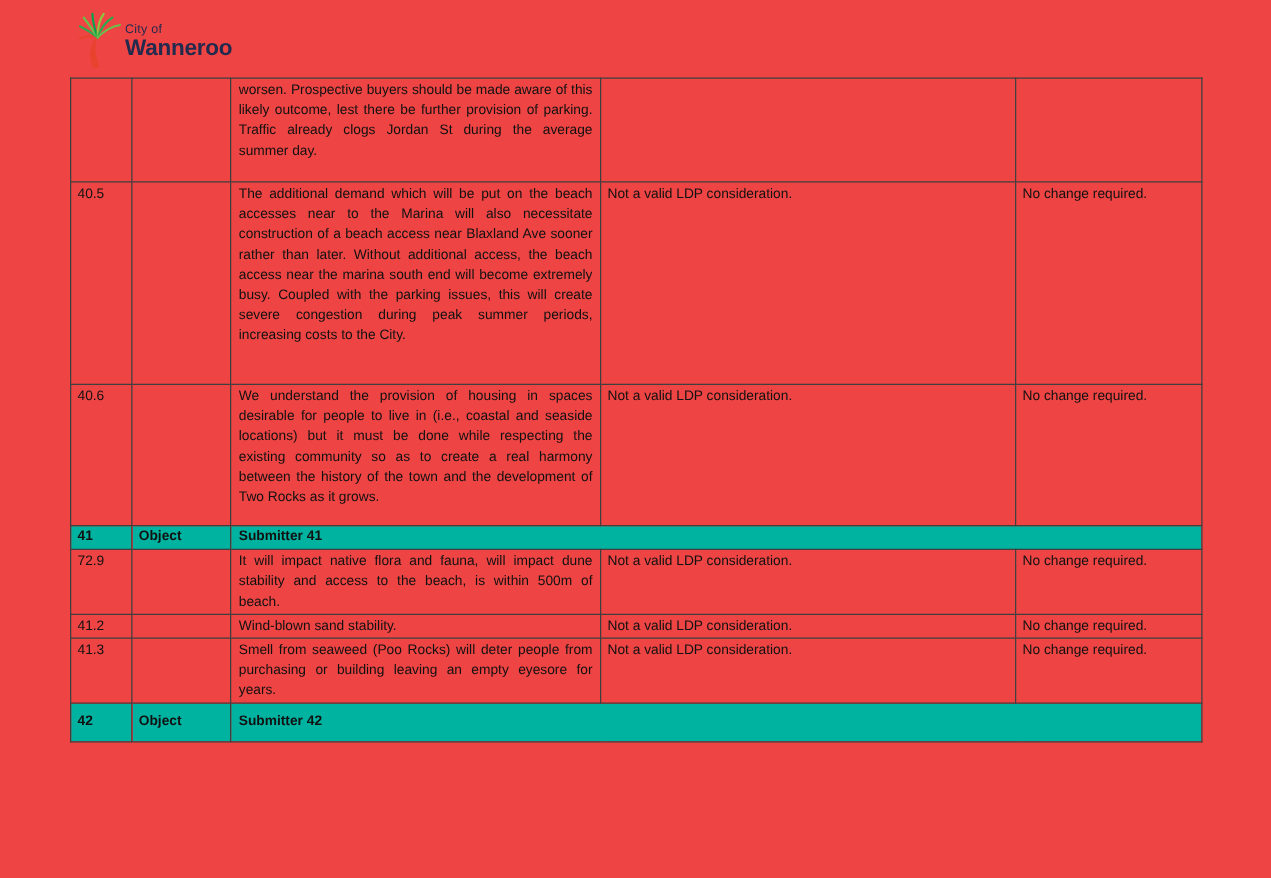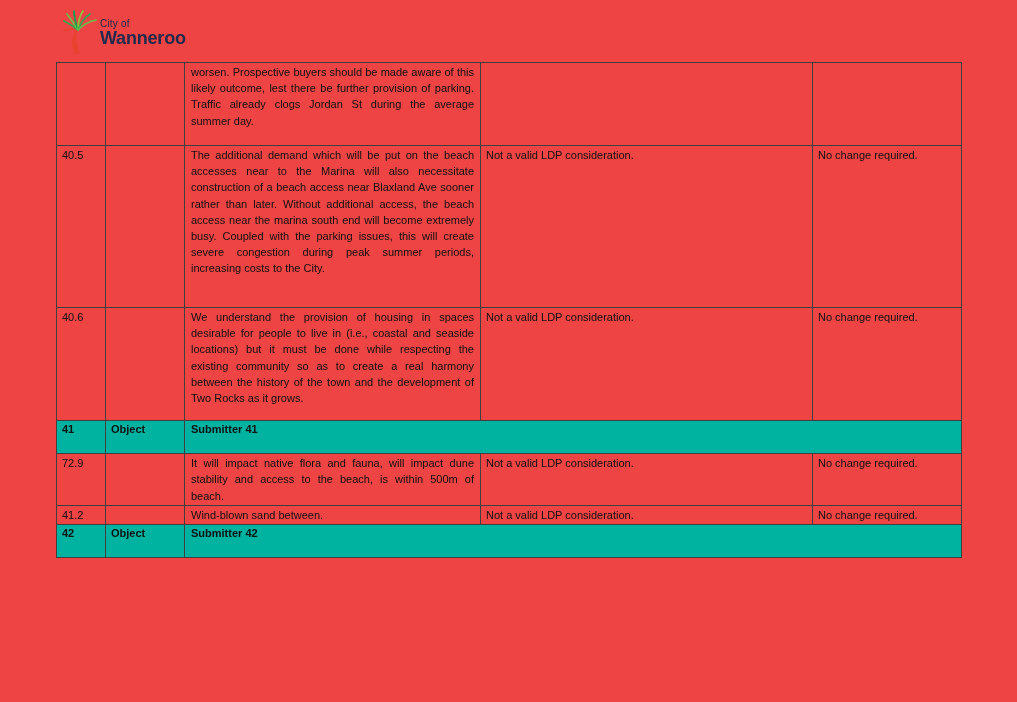--- a/index.html
+++ b/index.html
@@ -56,21 +56,21 @@
     padding: 1px 5px 1px 5px;
     overflow: hidden;
   }
   .doc-table td.c-sub { text-align: justify; padding-left: 6px; padding-right: 6px; }
   .doc-table tr.hdr td {
     background: #00b2a0;
     font-weight: bold;
     text-align: left;
     vertical-align: middle;
     padding-top: 0;
-    padding-bottom: 16px;
+    padding-bottom: 2px;
   }
 </style>
 </head>
 <body>
 
 <div class="page">
 
   <div class="logo">
     <svg class="logo-icon" viewBox="0 0 40 46" xmlns="http://www.w3.org/2000/svg">
       <g fill="none" stroke-linecap="round">
@@ -134,25 +134,32 @@
         <td class="c-item">72.9</td>
         <td class="c-cat"></td>
         <td class="c-sub">It will impact native flora and fauna, will impact dune stability and access to the beach, is within 500m of beach.</td>
         <td class="c-resp">Not a valid LDP consideration.</td>
         <td class="c-act">No change required.</td>
       </tr>
 
       <tr style="height:19px">
         <td class="c-item">41.2</td>
         <td class="c-cat"></td>
-        <td class="c-sub">Wind-blown sand between.</td>
+        <td class="c-sub">Wind-blown sand stability.</td>
         <td class="c-resp">Not a valid LDP consideration.</td>
         <td class="c-act">No change required.</td>
       </tr>
 
+      <tr style="height:49px">
+        <td class="c-item">41.3</td>
+        <td class="c-cat"></td>
+        <td class="c-sub">Smell from seaweed (Poo Rocks) will deter people from purchasing or building leaving an empty eyesore for years.</td>
+        <td class="c-resp">Not a valid LDP consideration.</td>
+        <td class="c-act">No change required.</td>
+      </tr>
 
 
       <tr class="hdr" style="height:31px">
         <td class="c-item">42</td>
         <td class="c-cat">Object</td>
         <td class="c-sub" colspan="3">Submitter 42</td>
       </tr>
 
 
     </tbody>

